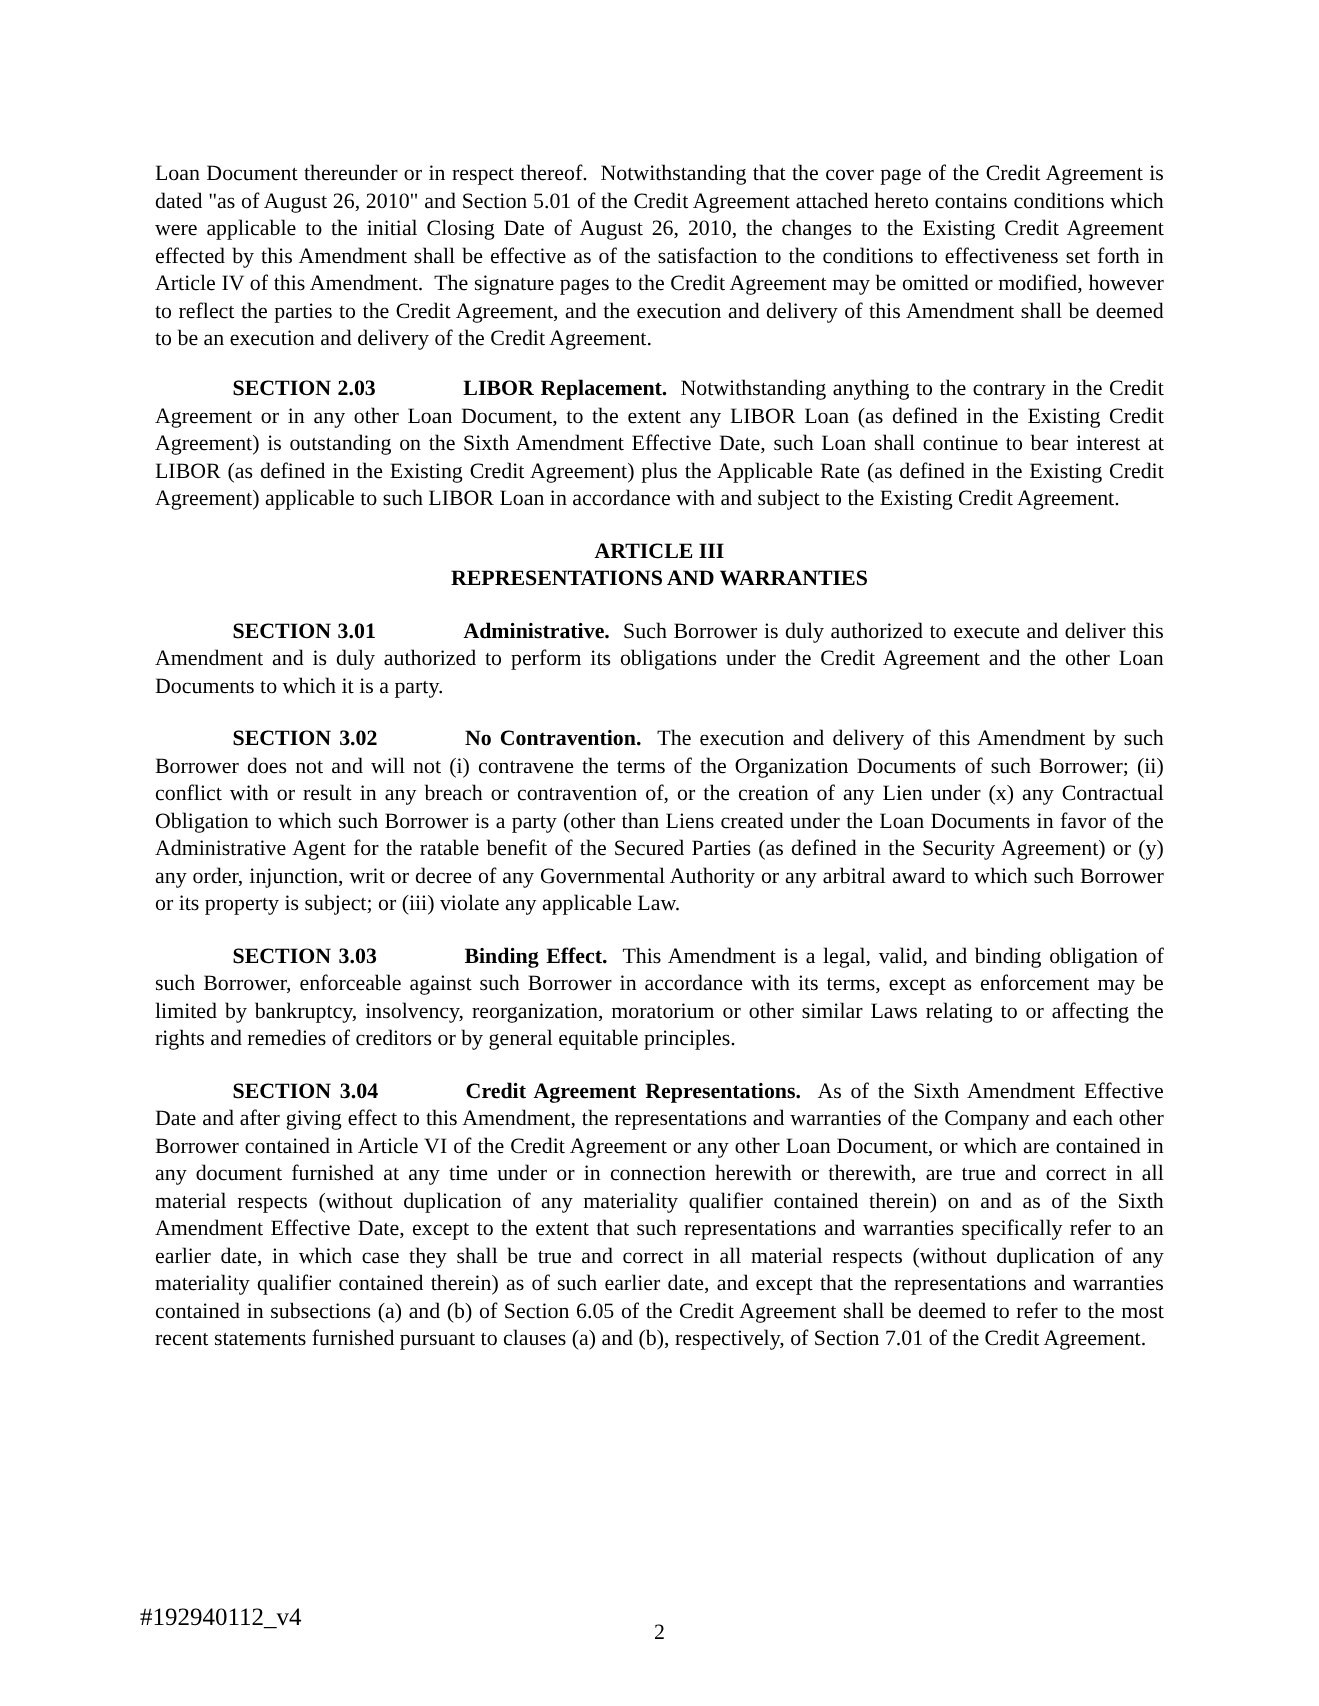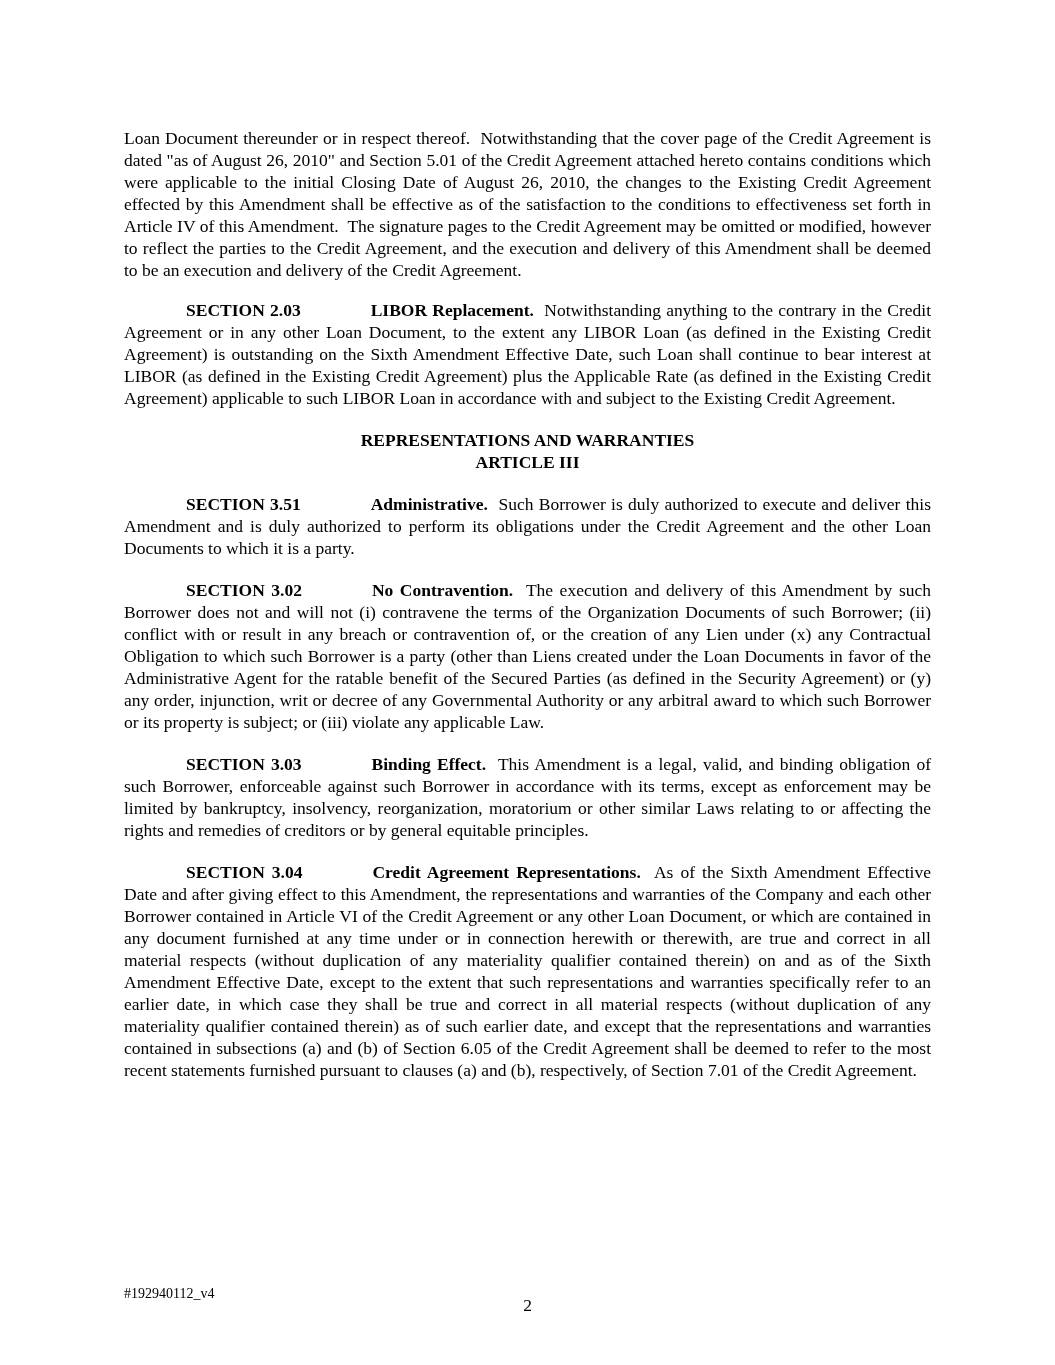--- a/index.html
+++ b/index.html
@@ -26,23 +26,23 @@
   .b { font-weight: bold; }
   .u { }
   .tab { display: inline-block; width: 70px; }
   .article-heading {
     text-align: center;
     font-weight: bold;
     margin: 0 0 20px 0;
   }
   .footer-id {
     position: absolute;
-    left: 124px;
+    left: 112px;
     top: 1283px;
-    font-size: 14px;
+    font-size: 20px;
   }
   .page-num {
     position: absolute;
     left: 0;
     top: 1294px;
     width: 100%;
     text-align: center;
     font-size: 17.5px;
   }
 </style>
@@ -52,27 +52,27 @@
 <div class="page">
   <div class="content">
 
     <p class="para cont">Loan Document thereunder or in respect thereof.&nbsp; Notwithstanding that the cover page of the Credit Agreement is dated "as of August 26, 2010" and Section 5.01 of the Credit Agreement attached hereto contains conditions which were applicable to the initial Closing Date of August 26, 2010, the changes to the Existing Credit Agreement effected by this Amendment shall be effective as of the satisfaction to the conditions to effectiveness set forth in Article IV of this Amendment.&nbsp; The signature pages to the Credit Agreement may be omitted or modified, however to reflect the parties to the Credit Agreement, and the execution and delivery of this Amendment shall be deemed to be an execution and delivery of the Credit Agreement.</p>
 
     <p class="para">
       <span class="b">SECTION 2.03</span><span class="tab"></span><span class="b u">LIBOR Replacement.</span><span>&nbsp; Notwithstanding anything to the contrary in the Credit Agreement or in any other Loan Document, to the extent any LIBOR Loan (as defined in the Existing Credit Agreement) is outstanding on the Sixth Amendment Effective Date, such Loan shall continue to bear interest at LIBOR (as defined in the Existing Credit Agreement) </span><span class="u">plus</span><span> the Applicable Rate (as defined in the Existing Credit Agreement) applicable to such LIBOR Loan in accordance with and subject to the Existing Credit Agreement.</span>
     </p>
 
     <div class="article-heading">
+      <div>ARTICLE III</div>
       <div>REPRESENTATIONS AND WARRANTIES</div>
-      <div>ARTICLE III</div>
     </div>
 
 
     <p class="para">
-      <span class="b">SECTION 3.51</span><span class="tab"></span><span class="b u">Administrative.</span><span>&nbsp; Such Borrower is duly authorized to execute and deliver this Amendment and is duly authorized to perform its obligations under the Credit Agreement and the other Loan Documents to which it is a party.</span>
+      <span class="b">SECTION 3.01</span><span class="tab"></span><span class="b u">Administrative.</span><span>&nbsp; Such Borrower is duly authorized to execute and deliver this Amendment and is duly authorized to perform its obligations under the Credit Agreement and the other Loan Documents to which it is a party.</span>
     </p>
 
     <p class="para">
       <span class="b">SECTION 3.02</span><span class="tab"></span><span class="b u">No Contravention.</span><span>&nbsp; The execution and delivery of this Amendment by such Borrower does not and will not (i) contravene the terms of the Organization Documents of such Borrower; (ii) conflict with or result in any breach or contravention of, or the creation of any Lien under (x) any Contractual Obligation to which such Borrower is a party (other than Liens created under the Loan Documents in favor of the Administrative Agent for the ratable benefit of the Secured Parties (as defined in the Security Agreement) or (y) any order, injunction, writ or decree of any Governmental Authority or any arbitral award to which such Borrower or its property is subject; or (iii) violate any applicable Law.</span>
     </p>
 
     <p class="para">
       <span class="b">SECTION 3.03</span><span class="tab"></span><span class="b u">Binding Effect.</span><span>&nbsp; This Amendment is a legal, valid, and binding obligation of such Borrower, enforceable against such Borrower in accordance with its terms, except as enforcement may be limited by bankruptcy, insolvency, reorganization, moratorium or other similar Laws relating to or affecting the rights and remedies of creditors or by general equitable principles.</span>
     </p>
 

